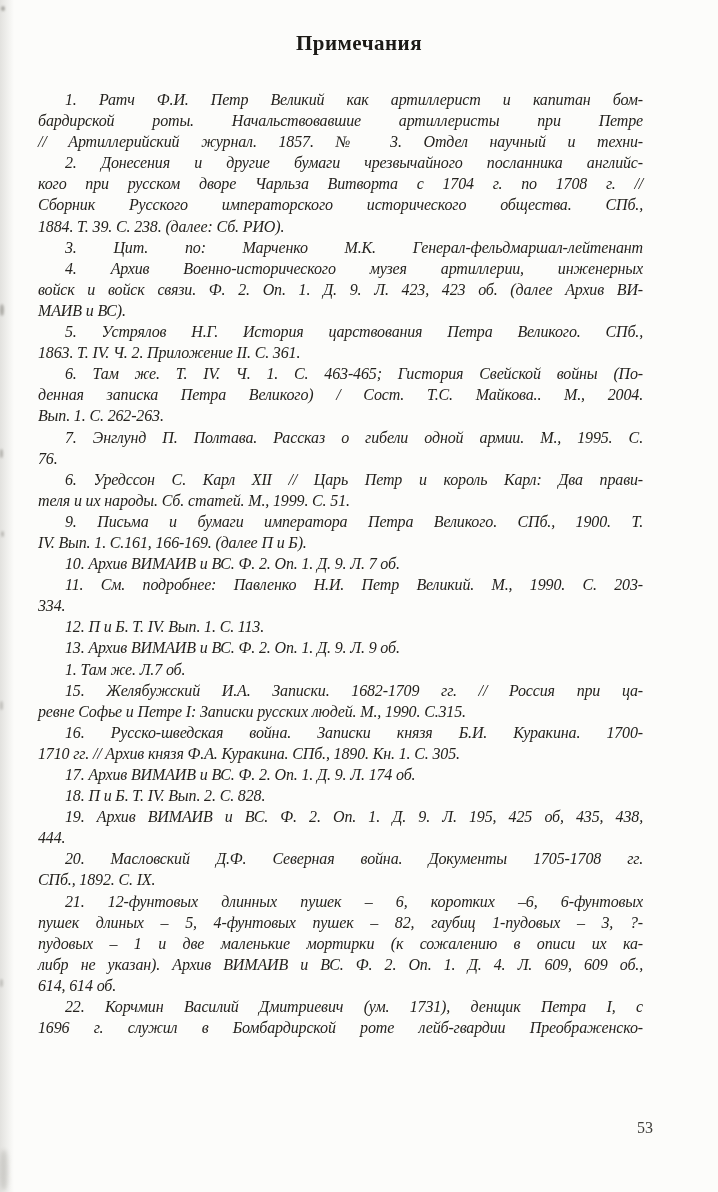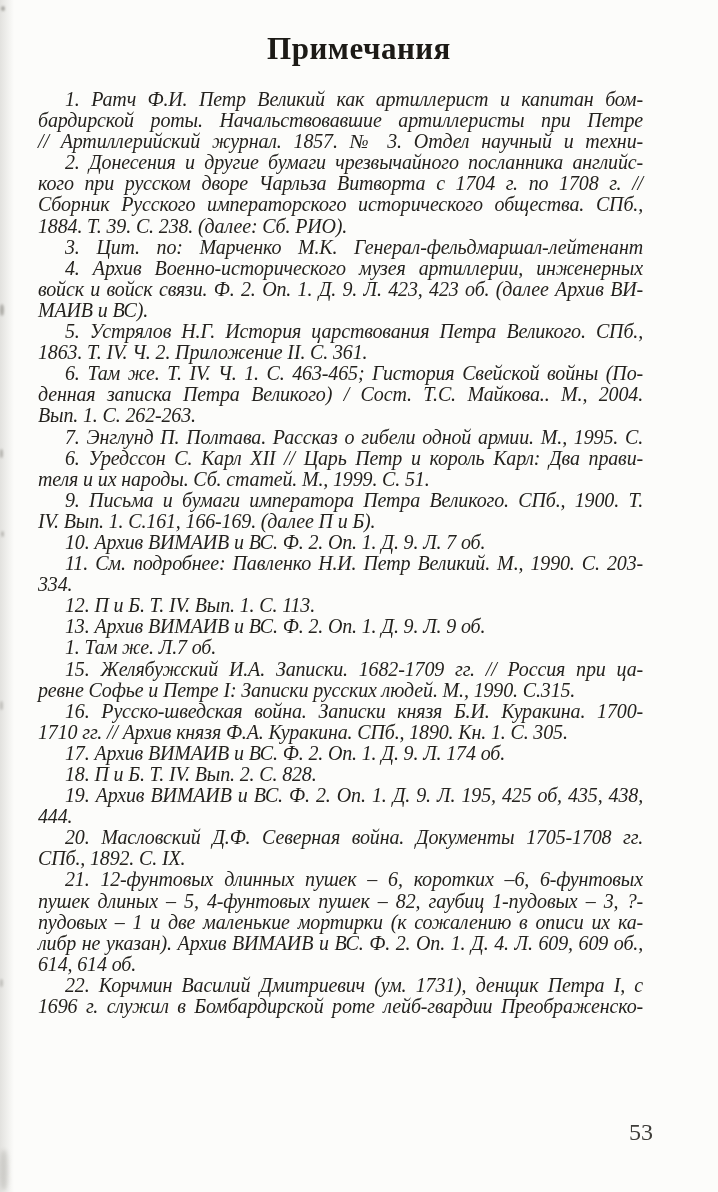--- a/index.html
+++ b/index.html
@@ -41,32 +41,32 @@
   .title {
     position: absolute;
     top: 31px;
     left: 0;
     width: 100%;
     margin: 0;
     text-align: center;
     font-family: "Liberation Serif", serif;
     font-weight: 700;
     font-style: normal;
-    font-size: 31px;
+    font-size: 21px;
     letter-spacing: 0.5px;
     color: #1c1a16;
   }
   .notes {
     position: absolute;
     left: 38px;
     top: 89px;
     width: 605px;
     font-family: "Liberation Serif", serif;
     font-style: italic;
-    font-size: 20px;
+    font-size: 16px;
     line-height: 21.1px;
     letter-spacing: -0.15px;
     color: #24221e;
   }
   .note { margin: 0; padding: 0; }
   .line {
     height: 21.1px;
     text-align: justify;
     text-align-last: justify;
     white-space: normal;
@@ -74,21 +74,21 @@
   .line.first { padding-left: 27px; }
   .line.end { text-align-last: left; }
   .page-number {
     position: absolute;
     top: 1119px;
     left: 0;
     width: 653px;
     text-align: right;
     font-family: "Liberation Serif", serif;
     font-style: normal;
-    font-size: 24px;
+    font-size: 16px;
     color: #3e3d39;
   }
 </style>
 </head>
 <body>
 
 <div class="page">
   <div class="artifact a1"></div>
   <div class="artifact a2"></div>
   <div class="artifact a3"></div>
@@ -123,20 +123,21 @@
         <div class="line first">5. Устрялов Н.Г. История царствования Петра Великого. СПб.,</div>
         <div class="line end">1863. Т. IV. Ч. 2. Приложение II. С. 361.</div>
       </div>
       <div class="note">
         <div class="line first">6. Там же. Т. IV. Ч. 1. С. 463-465; Гистория Свейской войны (По-</div>
         <div class="line">денная записка Петра Великого) / Сост. Т.С. Майкова.. М., 2004.</div>
         <div class="line end">Вып. 1. С. 262-263.</div>
       </div>
       <div class="note">
         <div class="line first">7. Энглунд П. Полтава. Рассказ о гибели одной армии. М., 1995. С.</div>
+        <div class="line end">76.</div>
       </div>
       <div class="note">
         <div class="line first">6. Уредссон С. Карл XII // Царь Петр и король Карл: Два прави-</div>
         <div class="line end">теля и их народы. Сб. статей. М., 1999. С. 51.</div>
       </div>
       <div class="note">
         <div class="line first">9. Письма и бумаги императора Петра Великого. СПб., 1900. Т.</div>
         <div class="line end">IV. Вып. 1. С.161, 166-169. (далее П и Б).</div>
       </div>
       <div class="note">

